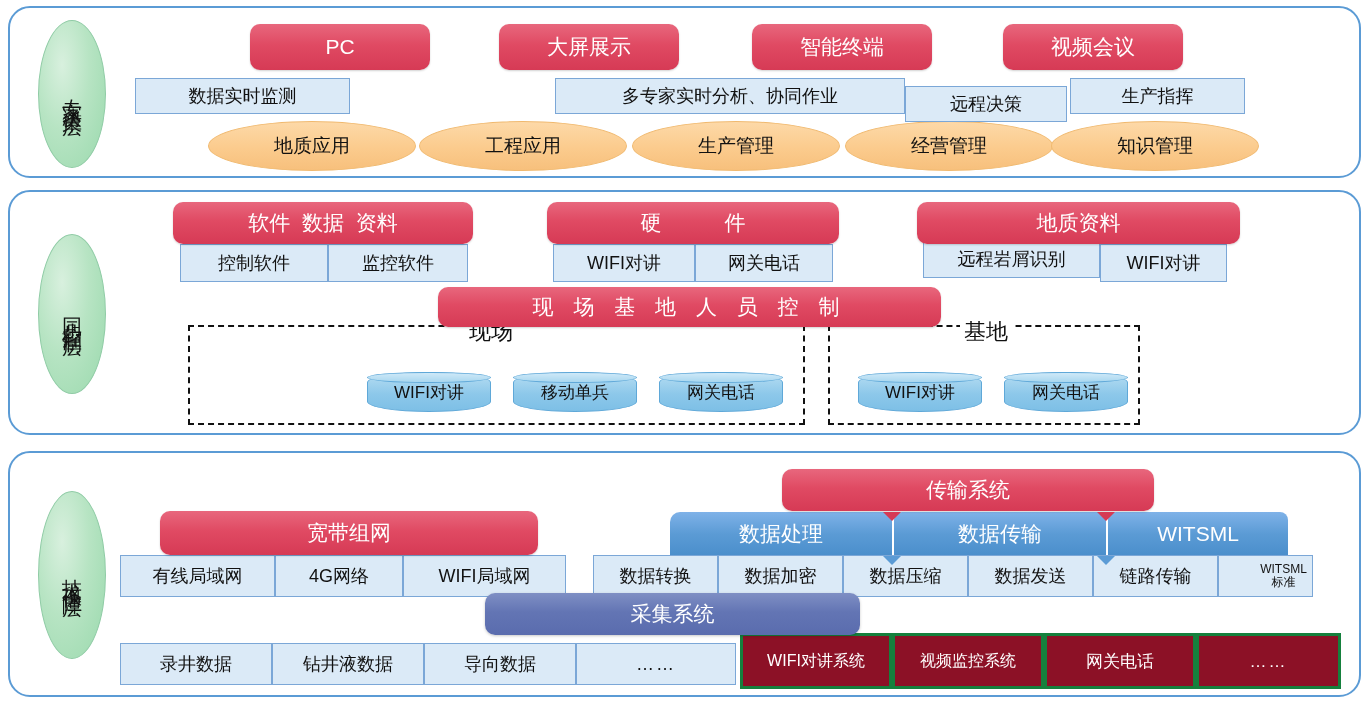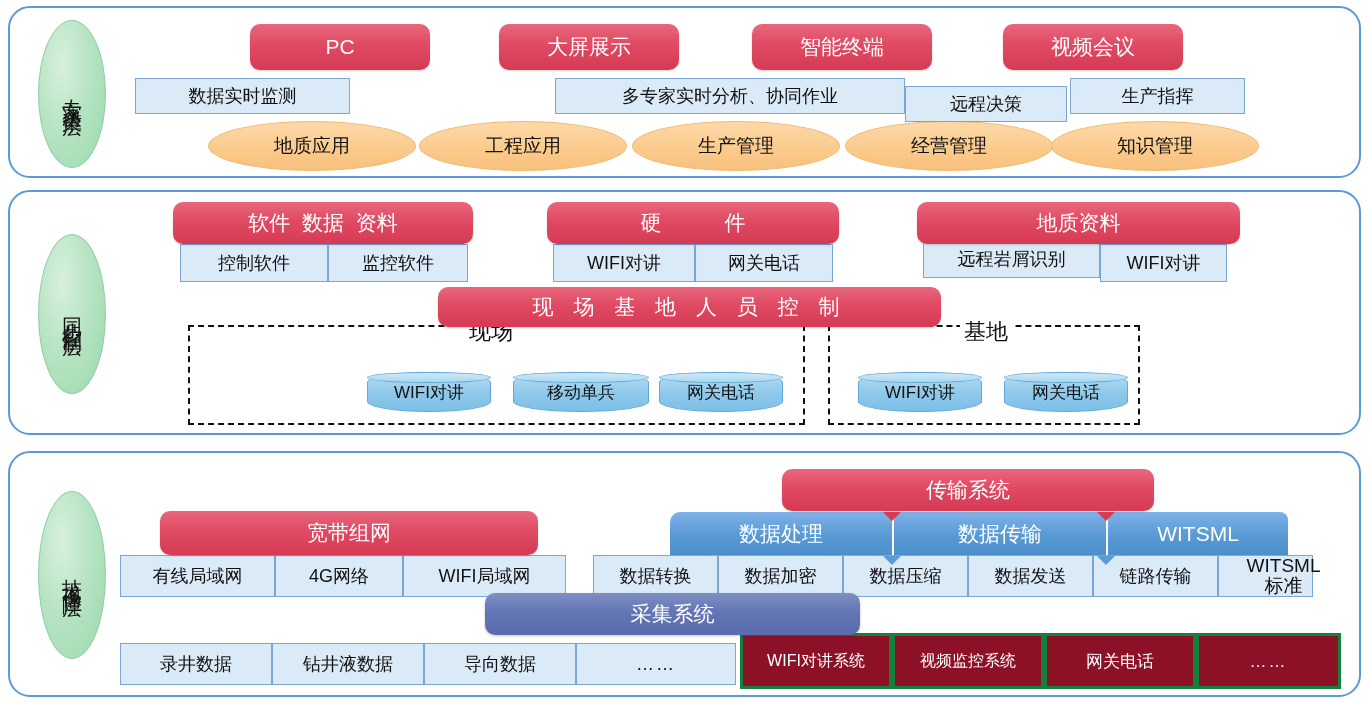--- a/index.html
+++ b/index.html
@@ -54,21 +54,21 @@
   .lblue-cell{
     position:absolute;
     background:#dbeaf7;
     border:1px solid #7BA7D7;
     box-sizing:border-box;
     display:flex;align-items:center;justify-content:center;
     font-size:18px;color:#111;
     z-index:3;
     text-align:center;line-height:1.05;
   }
-  .lblue-cell.two{font-size:19px;padding-left:36px;}
+  .lblue-cell.two{font-size:12px;padding-left:36px;}
 
   
   .oval{
     position:absolute;
     border-radius:50%;
     background:linear-gradient(180deg,#fdd9a8 0%, #fbcb8d 55%, #f7c07c 100%);
     border:1px solid #f0b96f;
     display:flex;align-items:center;justify-content:center;
     font-size:19px;color:#111;
     box-sizing:border-box;
@@ -244,21 +244,21 @@
     <div class="red-banner wide-track" style="left:428px;top:95px;width:503px;height:40px;">
       <span>现 场 基 地 人 员 控 制</span>
     </div>
 
     <div class="dash-box" style="left:178px;top:133px;width:617px;height:100px;"></div>
     <div class="dash-label" style="left:455px;top:125px;"><span>现场</span></div>
 
     <div class="cyl" style="left:357px;top:180px;width:124px;height:40px;">
       <span>WIFI对讲</span>
     </div>
-    <div class="cyl" style="left:503px;top:180px;width:136px;height:40px;">
+    <div class="cyl" style="left:503px;top:180px;width:124px;height:40px;">
       <span>移动单兵</span>
     </div>
     <div class="cyl" style="left:649px;top:180px;width:124px;height:40px;">
       <span>网关电话</span>
     </div>
 
     <div class="dash-box" style="left:818px;top:133px;width:312px;height:100px;"></div>
     <div class="dash-label" style="left:950px;top:125px;"><span>基地</span></div>
 
     <div class="cyl" style="left:848px;top:180px;width:124px;height:40px;">

